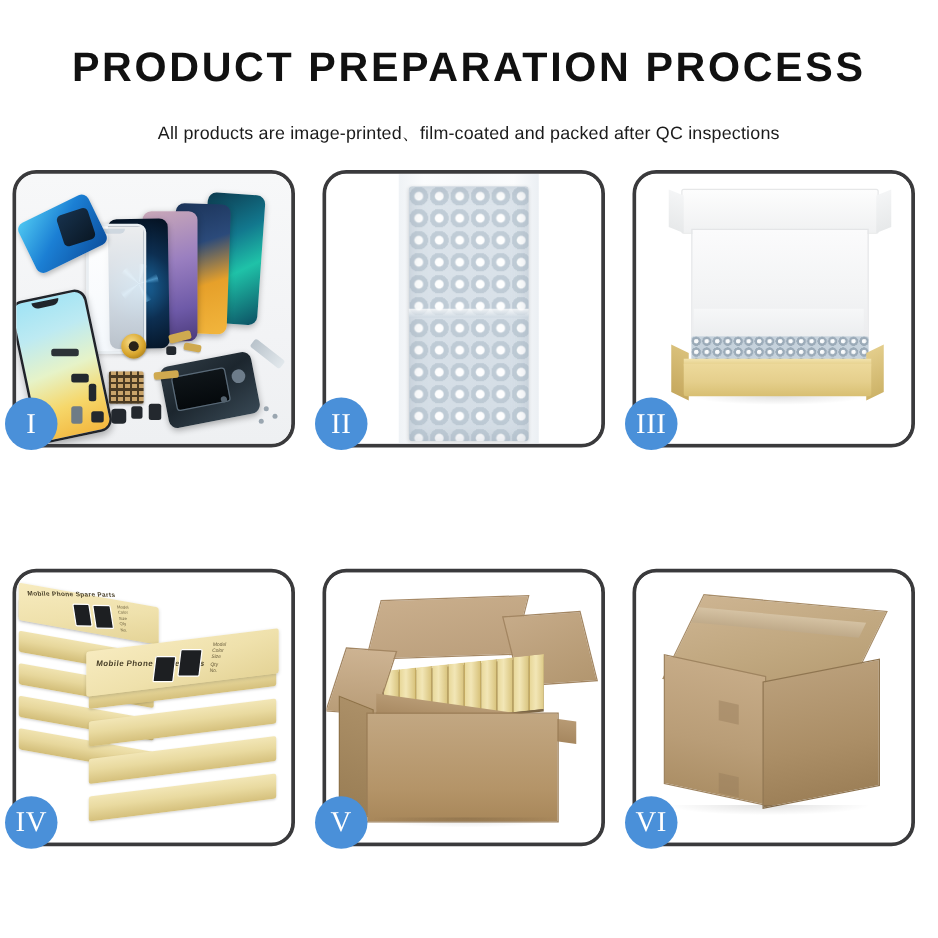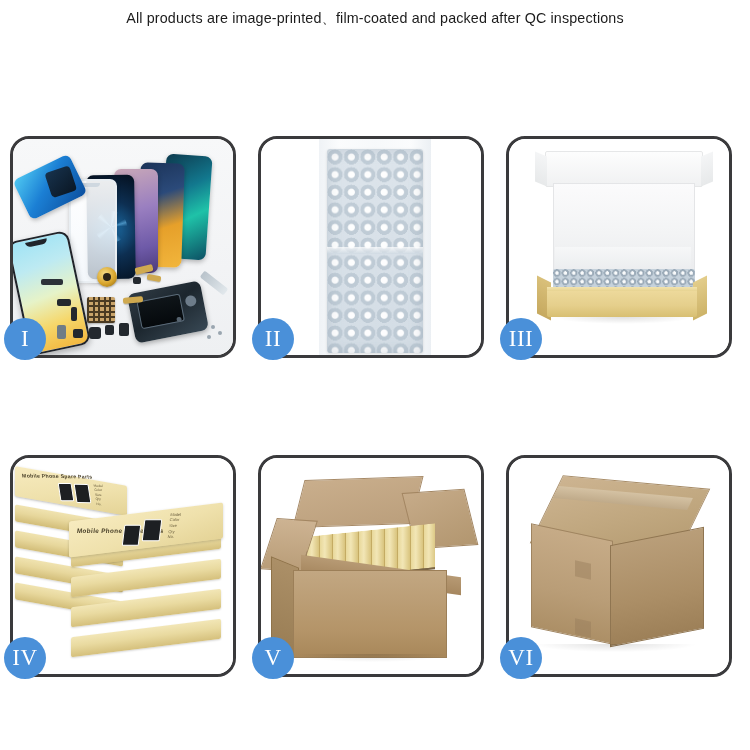--- a/index.html
+++ b/index.html
@@ -28,21 +28,21 @@
     padding-top: 36px;
     font-size: 33px;
     font-weight: 700;
     letter-spacing: 2.1px;
     color: #111111;
     line-height: 1.08;
     white-space: nowrap;
     font-family: "Liberation Sans", sans-serif;
   }
   .subtitle {
-    margin: 0;
+    margin: 16px;
     padding-top: 9px;
     font-size: 14.3px;
     font-weight: 400;
     color: #1b1b1b;
     letter-spacing: 0.15px;
     white-space: nowrap;
     font-family: "Liberation Sans", sans-serif;
   }
 
   
@@ -569,20 +569,21 @@
   .s-shadow {
     position: absolute;
     left: 26px; top: 186px; width: 160px; height: 8px;
     background: radial-gradient(ellipse at 50% 0%, rgba(0,0,0,.12), rgba(0,0,0,0) 72%);
   }
 </style>
 </head>
 <body>
 
 <div class="header">
+  <h1 class="title">PRODUCT PREPARATION PROCESS</h1>
   <p class="subtitle">All products are image-printed、film-coated and packed after QC inspections</p>
 </div>
 
 <div class="grid">
 
   <div class="row r0">
 
     <div class="panel c0">
       <div class="stage">
         <div class="p1bg"></div>

